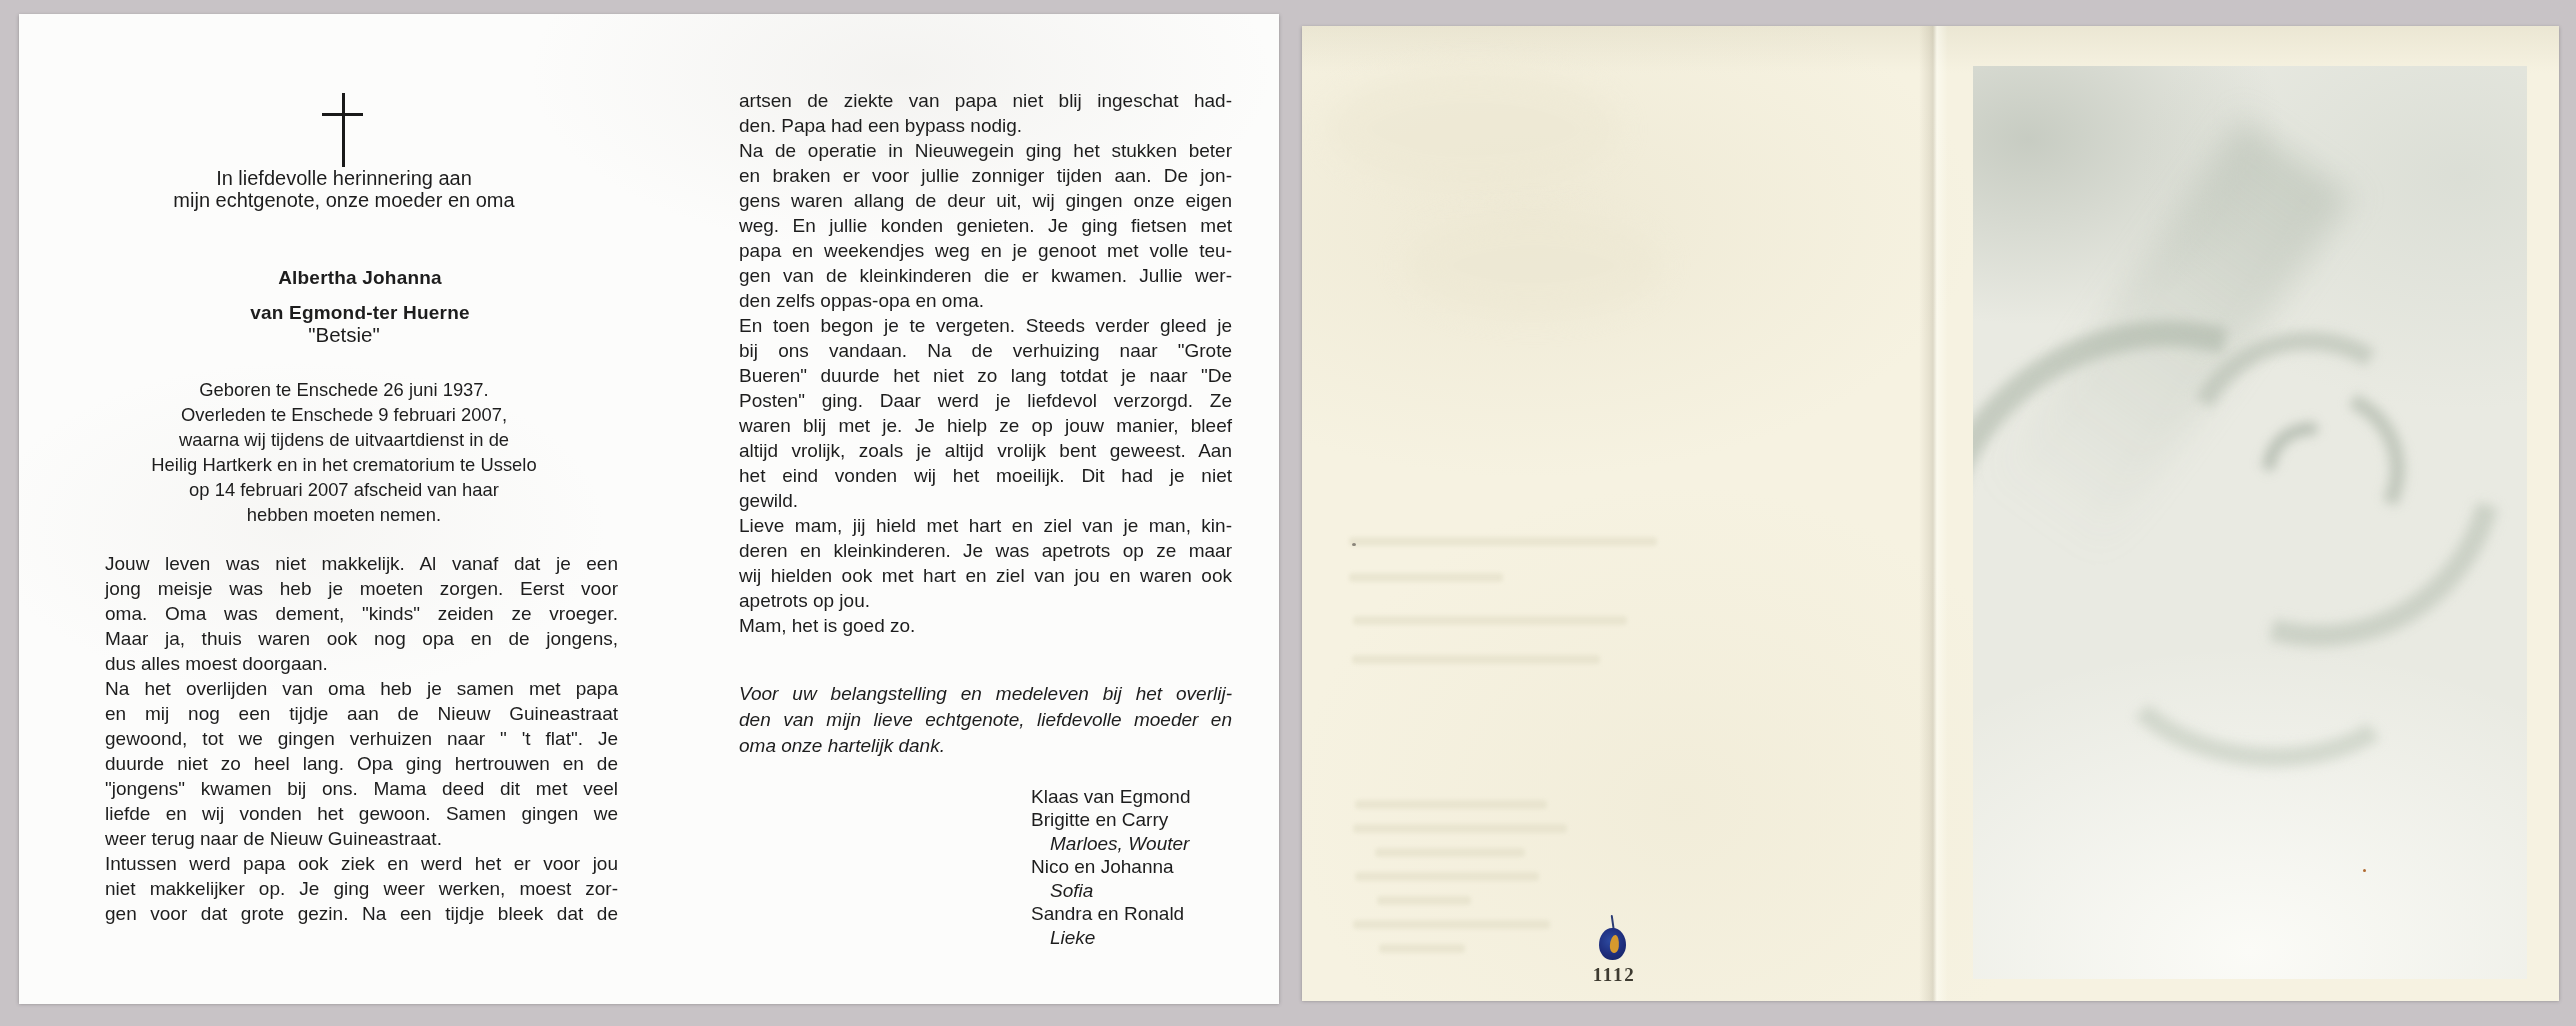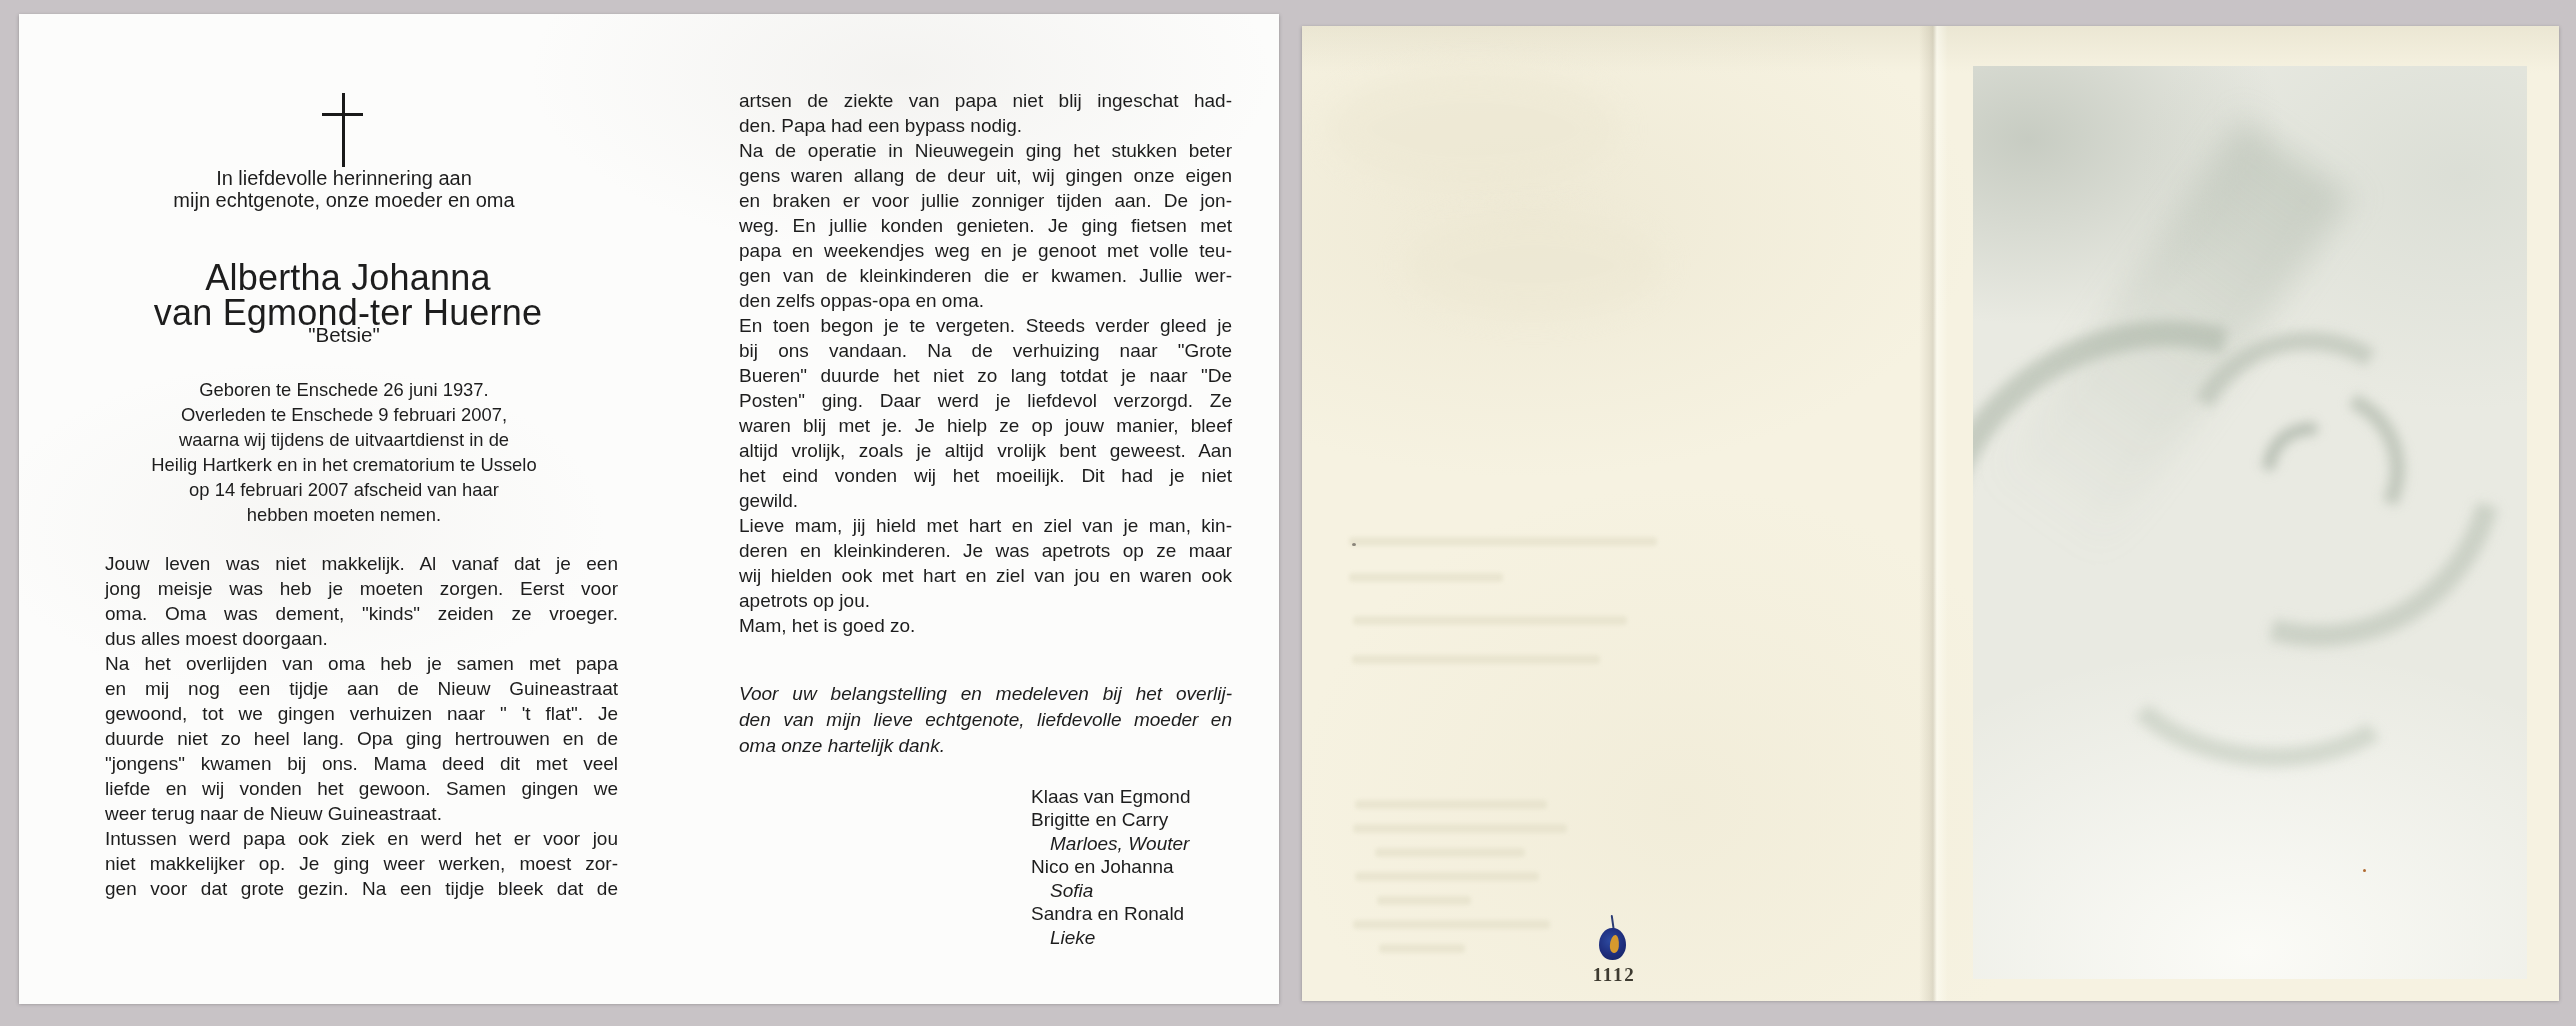--- a/index.html
+++ b/index.html
@@ -36,21 +36,21 @@
       var(--paper-right);
     overflow:hidden;
   }
 
   
   .cross{position:absolute;left:301px;top:79px;width:48px;height:77px;}
   .cross .v{position:absolute;left:22px;top:0;width:2.6px;height:74px;background:#191919;}
   .cross .h{position:absolute;left:1.7px;top:20.5px;width:41px;height:2.6px;background:#191919;}
 
   .header-block{position:absolute;left:34px;top:153px;width:582px;font-size:20px;line-height:22px;}
-  .name-block{position:absolute;left:38px;top:246px;width:582px;font-size:36px;font-weight:normal;line-height:35px;letter-spacing:0.2px;}
+  .name-block{position:absolute;left:50px;top:246px;width:582px;font-size:19px;font-weight:bold;line-height:35px;letter-spacing:0.2px;}
   .nickname{position:absolute;left:34px;top:309px;width:582px;text-align:center;font-size:20.5px;data:-;}
   .dates-block{position:absolute;left:34px;top:363px;width:582px;font-size:18.4px;line-height:25px;}
   .cline{text-align:center;white-space:nowrap;}
 
   .body-col{position:absolute;font-size:19px;line-height:25px;}
   .col-1{left:86px;top:537px;width:513px;}
   .col-2{left:720px;top:74px;width:493px;}
   .thanks-block{position:absolute;left:720px;top:667px;width:493px;font-size:19px;line-height:26px;font-style:italic;}
   .jline{text-align:justify;text-align-last:justify;white-space:normal;}
   .jline.end{text-align-last:left;}
@@ -126,39 +126,40 @@
         <div class="cline">waarna wij tijdens de uitvaartdienst in de</div>
         <div class="cline">Heilig Hartkerk en in het crematorium te Usselo</div>
         <div class="cline">op 14 februari 2007 afscheid van haar</div>
         <div class="cline">hebben moeten nemen.</div>
       </div>
 
     <div class="body-col col-1">
         <div class="jline">Jouw leven was niet makkelijk. Al vanaf dat je een</div>
         <div class="jline">jong meisje was heb je moeten zorgen. Eerst voor</div>
         <div class="jline">oma. Oma was dement, "kinds" zeiden ze vroeger.</div>
+        <div class="jline">Maar ja, thuis waren ook nog opa en de jongens,</div>
         <div class="jline end">dus alles moest doorgaan.</div>
         <div class="jline">Na het overlijden van oma heb je samen met papa</div>
         <div class="jline">en mij nog een tijdje aan de Nieuw Guineastraat</div>
         <div class="jline">gewoond, tot we gingen verhuizen naar " 't flat". Je</div>
         <div class="jline">duurde niet zo heel lang. Opa ging hertrouwen en de</div>
         <div class="jline">"jongens" kwamen bij ons. Mama deed dit met veel</div>
         <div class="jline">liefde en wij vonden het gewoon. Samen gingen we</div>
         <div class="jline end">weer terug naar de Nieuw Guineastraat.</div>
         <div class="jline">Intussen werd papa ook ziek en werd het er voor jou</div>
         <div class="jline">niet makkelijker op. Je ging weer werken, moest zor-</div>
         <div class="jline">gen voor dat grote gezin. Na een tijdje bleek dat de</div>
       </div>
 
     <div class="body-col col-2">
         <div class="jline">artsen de ziekte van papa niet blij ingeschat had-</div>
         <div class="jline end">den. Papa had een bypass nodig.</div>
         <div class="jline">Na de operatie in Nieuwegein ging het stukken beter</div>
+        <div class="jline">en braken er voor jullie zonniger tijden aan. De jon-</div>
         <div class="jline">gens waren allang de deur uit, wij gingen onze eigen</div>
-        <div class="jline">en braken er voor jullie zonniger tijden aan. De jon-</div>
         <div class="jline">weg. En jullie konden genieten. Je ging fietsen met</div>
         <div class="jline">papa en weekendjes weg en je genoot met volle teu-</div>
         <div class="jline">gen van de kleinkinderen die er kwamen. Jullie wer-</div>
         <div class="jline end">den zelfs oppas-opa en oma.</div>
         <div class="jline">En toen begon je te vergeten. Steeds verder gleed je</div>
         <div class="jline">bij ons vandaan. Na de verhuizing naar "Grote</div>
         <div class="jline">Bueren" duurde het niet zo lang totdat je naar "De</div>
         <div class="jline">Posten" ging. Daar werd je liefdevol verzorgd. Ze</div>
         <div class="jline">waren blij met je. Je hielp ze op jouw manier, bleef</div>
         <div class="jline">altijd vrolijk, zoals je altijd vrolijk bent geweest. Aan</div>

